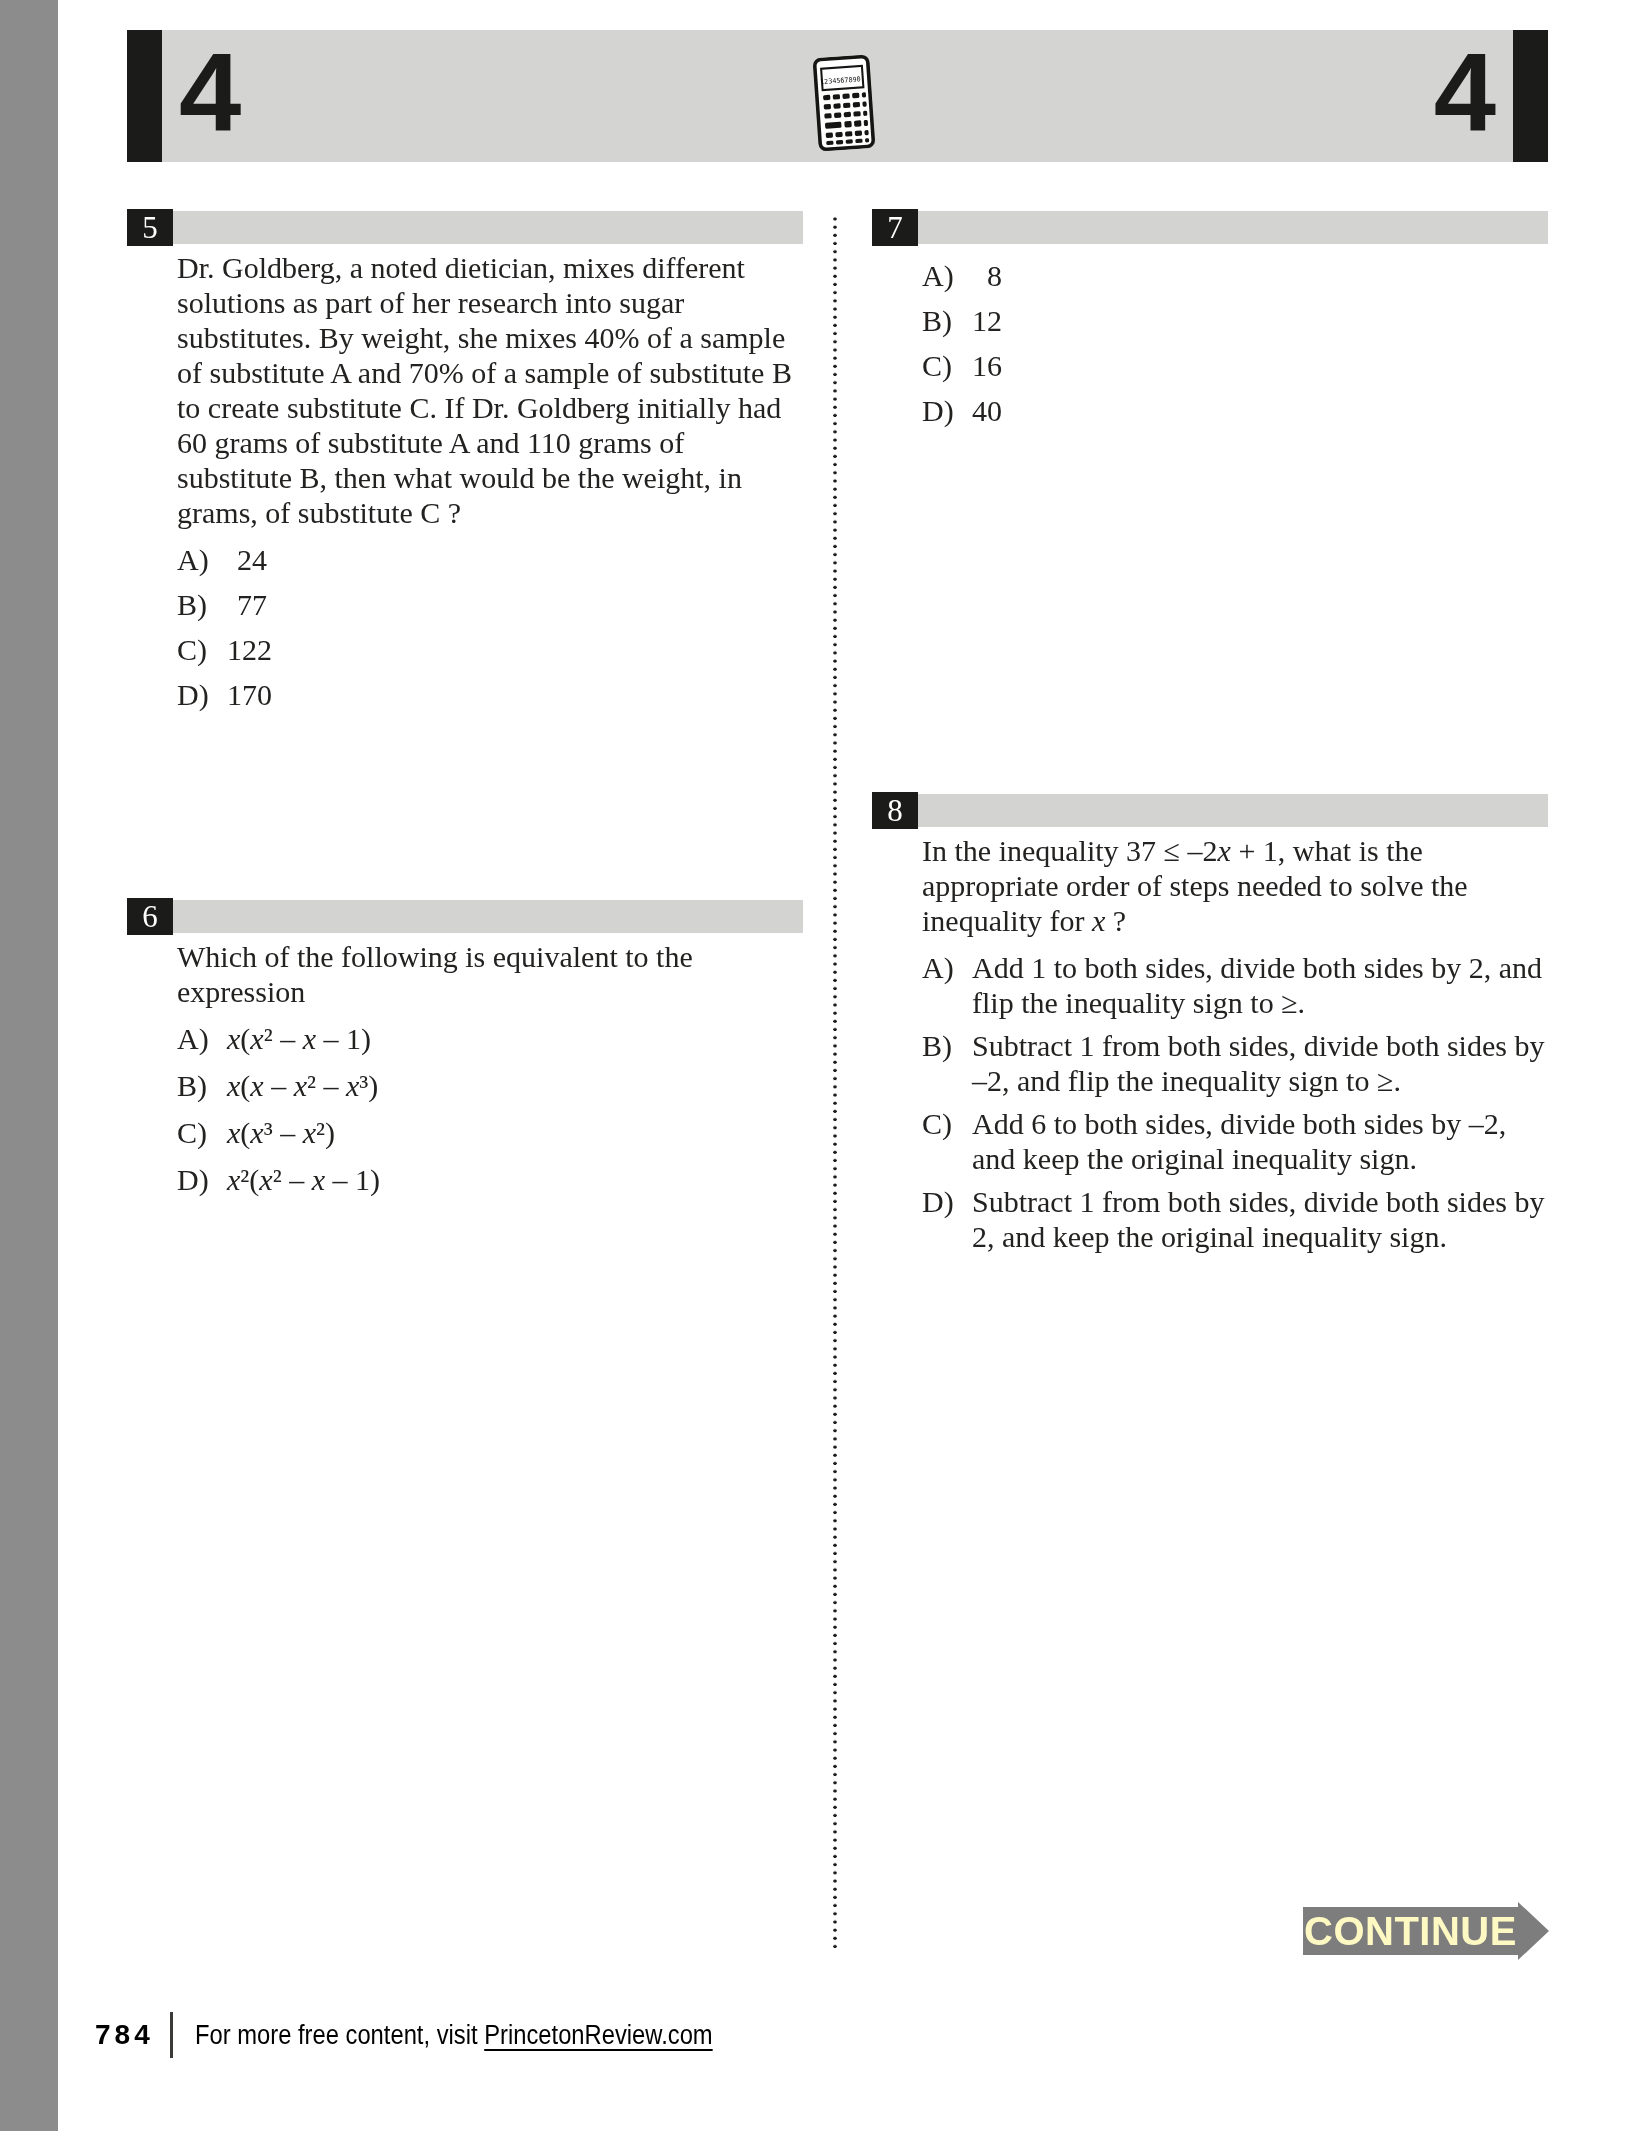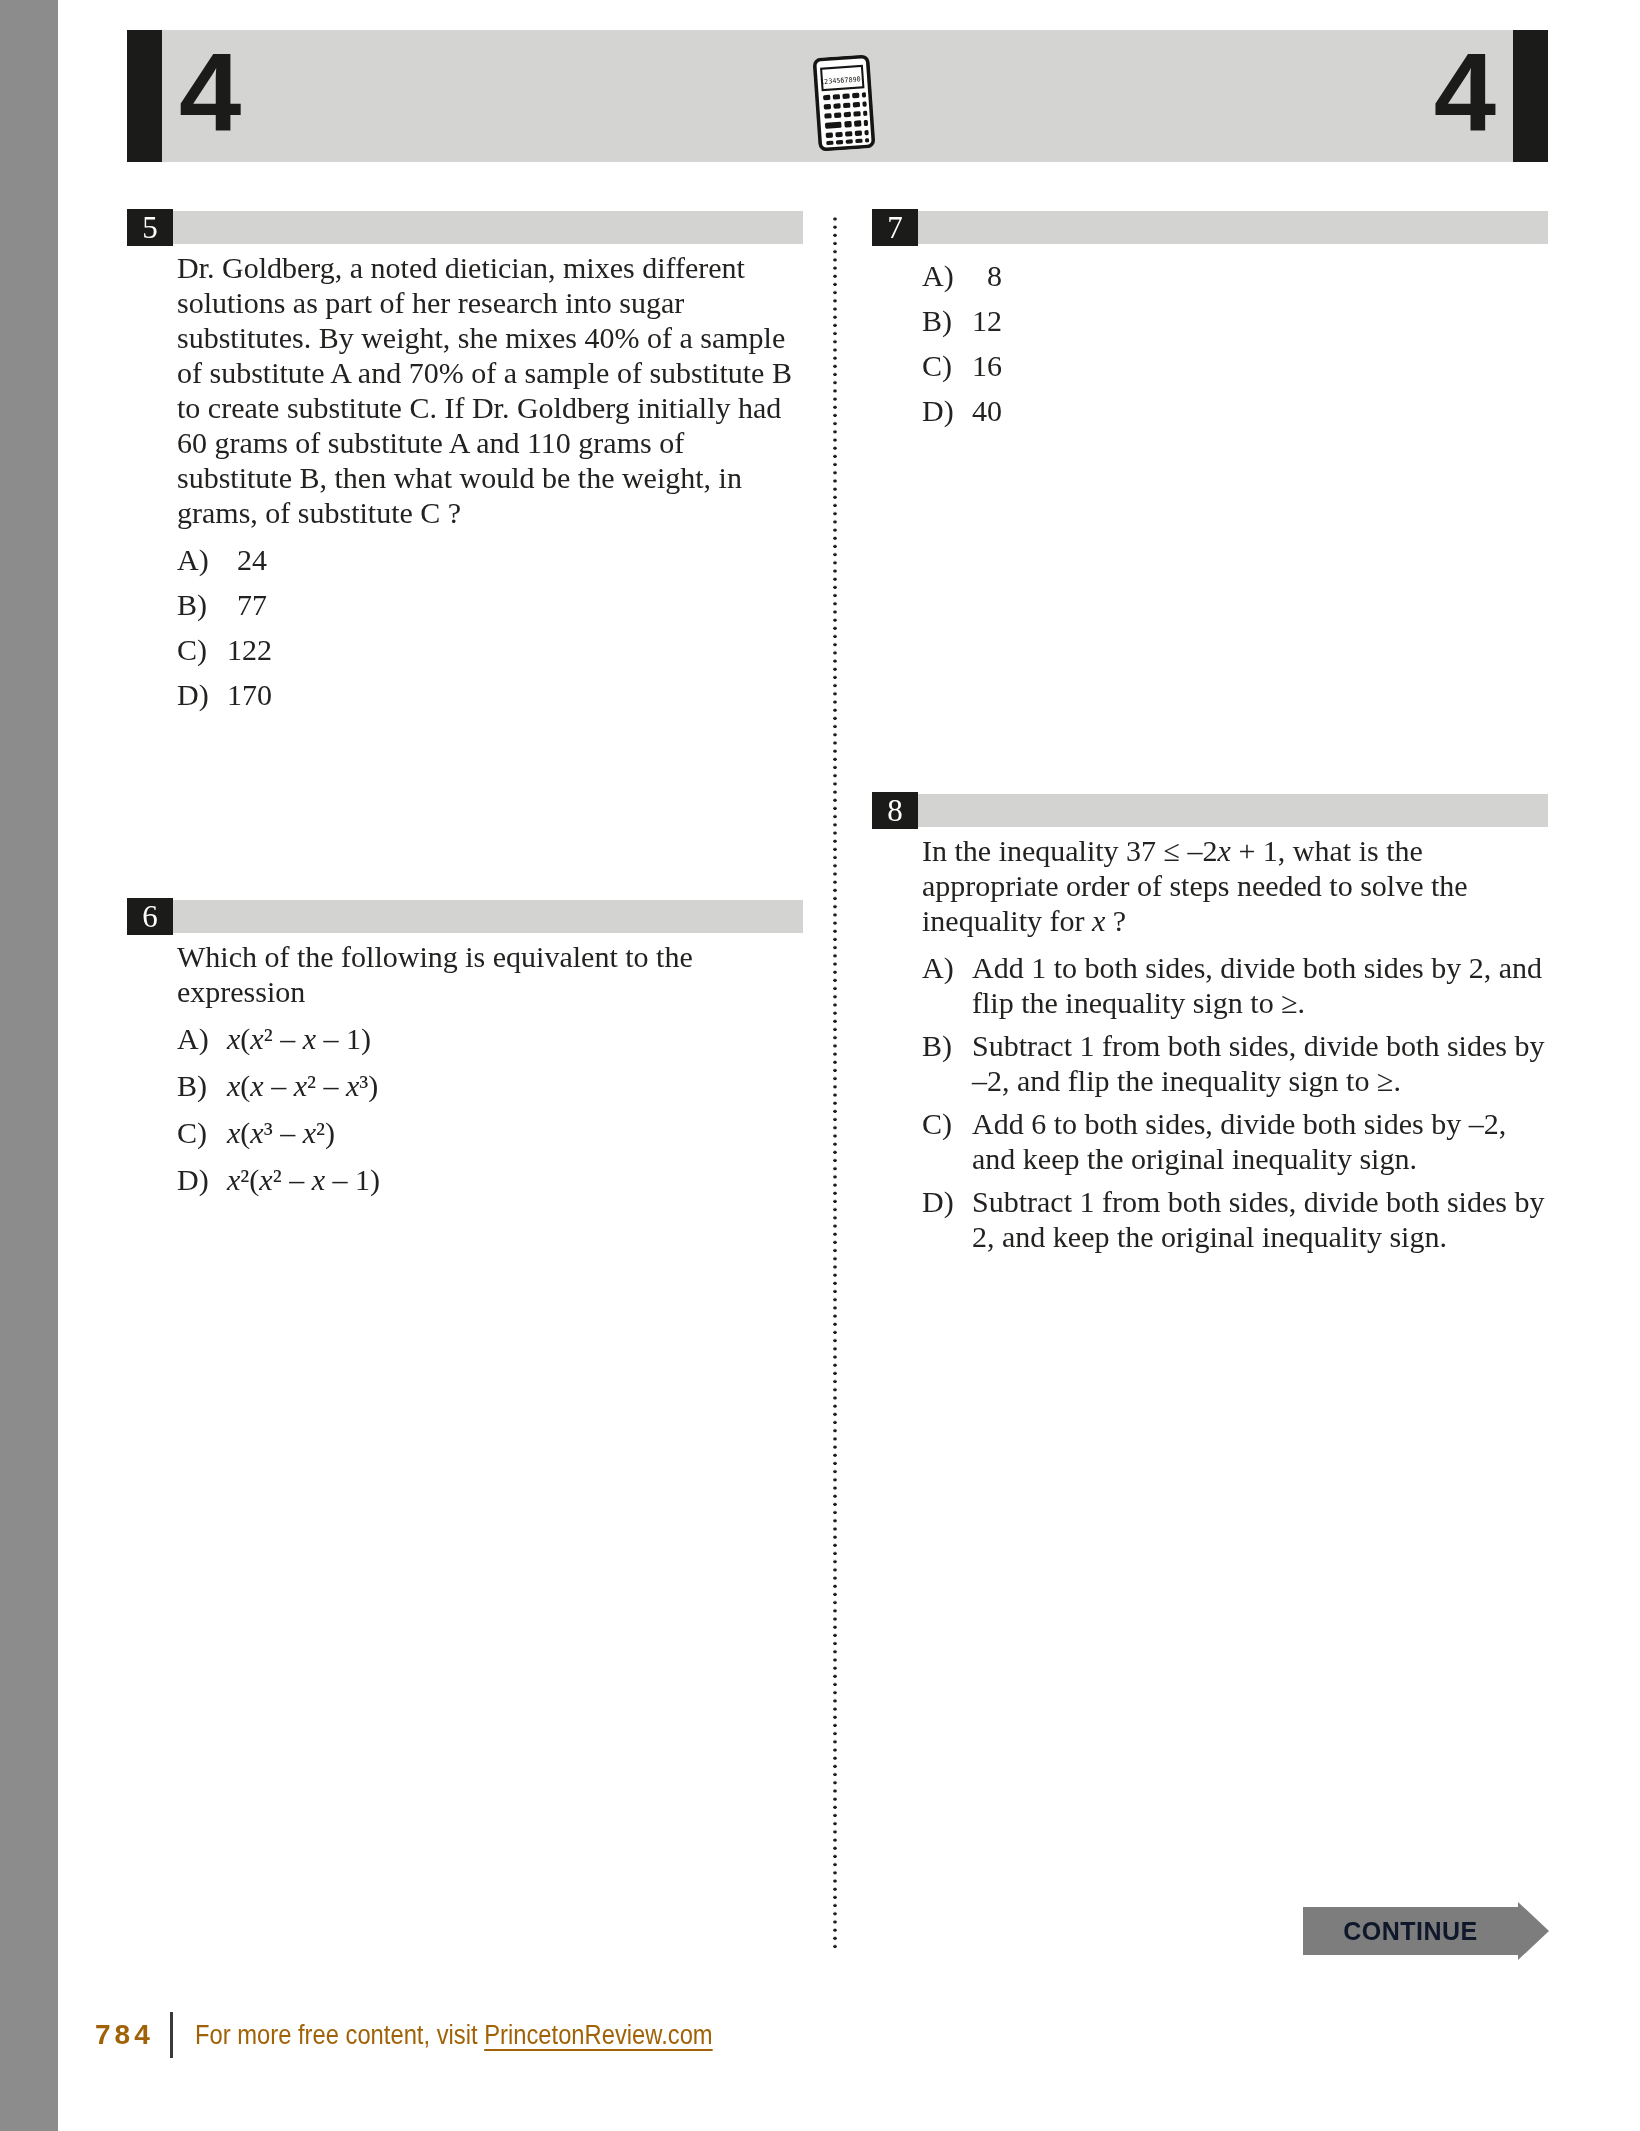--- a/index.html
+++ b/index.html
@@ -78,33 +78,33 @@
   }
   
   .continue{position:absolute;left:1303px;top:1899px;width:245px;height:58px;}
   .continue-body{
     position:absolute;left:0;top:8px;width:215px;height:48px;
     background:var(--arrow-gray);
     display:flex;align-items:center;justify-content:center;
   }
   .continue-body span{
     font-family:"Liberation Sans",sans-serif;font-weight:bold;
-    font-size:25px;color:#0f172a;letter-spacing:0.5px;
+    font-size:40px;color:#fef9c3;letter-spacing:0.5px;
   }
   .continue-head{
     position:absolute;left:215px;top:3px;width:0;height:0;
     border-top:29px solid transparent;
     border-bottom:29px solid transparent;
     border-left:31px solid var(--arrow-gray);
   }
   
   .pagefoot{
     position:absolute;left:95px;top:2012px;height:46px;
     display:flex;align-items:center;
-    font-family:"Liberation Sans",sans-serif;color:#a16207;
+    font-family:"Liberation Sans",sans-serif;color:#000000;
   }
   .pnum{font-weight:bold;font-size:28px;letter-spacing:4px;}
   .frule{width:3px;height:46px;background:#3a3a38;margin:0 22px 0 16px;}
   .ftext{font-size:27px;display:inline-block;transform:scaleX(0.88);transform-origin:left center;white-space:nowrap;}
   .flink{color:inherit;text-decoration:underline;text-underline-offset:5px;cursor:pointer;}
 </style>
 </head>
 <body>
 
 <div class="page">

